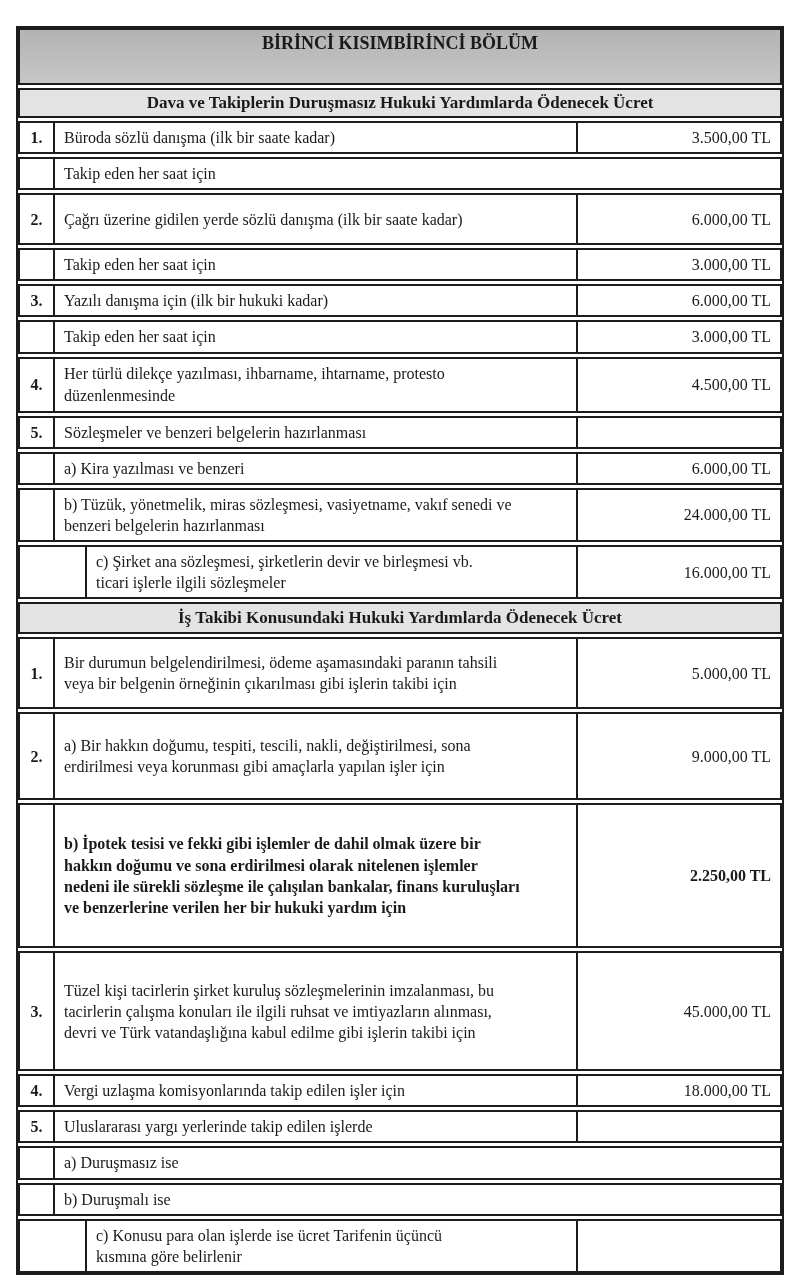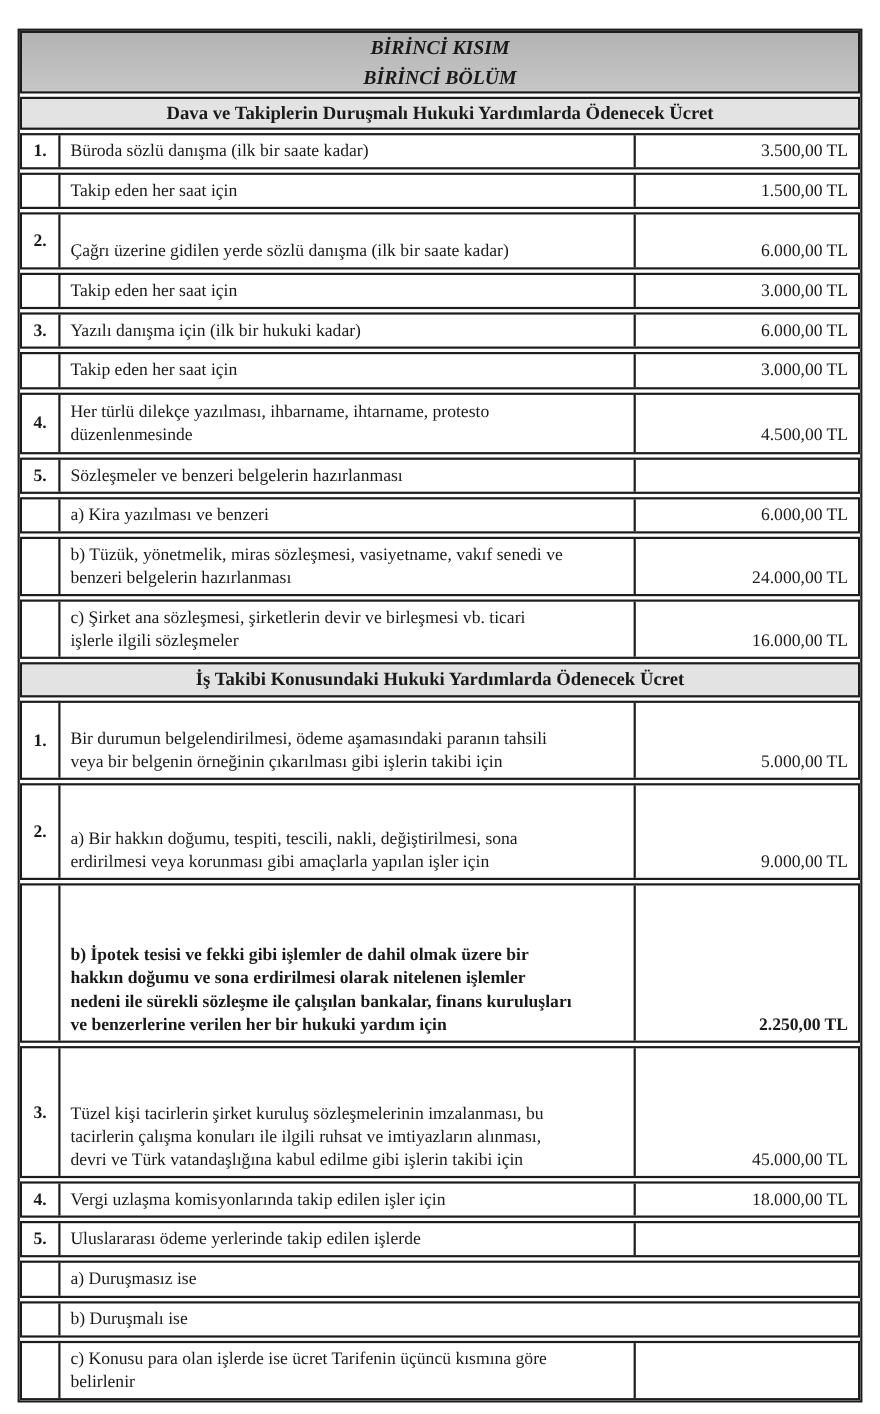--- a/index.html
+++ b/index.html
@@ -22,89 +22,87 @@
   .trow{
     display:flex;
     border:2px solid var(--border);
     margin-top:3px;
     background:#fff;
     align-items:stretch;
   }
   .trow:first-child{margin-top:0;}
   .hdr{
     background:linear-gradient(180deg,#b3b3b3 0%,#c6c6c6 100%);
-    flex-direction:column;
+    flex-direction:row;
     justify-content:center;
     text-align:center;
     font-weight:bold;
     font-size:18px;
     line-height:1.45;
-    font-style:italic;
   }
   .sub{
     background:var(--sub);
     justify-content:center;
     align-items:center;
     text-align:center;
     font-weight:bold;
     font-size:17px;
   }
   .cell{display:flex;align-items:center;font-size:16px;line-height:1.32;}
-  .cell + .cell{border-left:2px solid var(--border);align-items:flex-end;}
+  .cell + .cell{border-left:2px solid var(--border);}
   .num{
     width:33px;
     flex:0 0 33px;
     justify-content:center;
     font-weight:bold;
   }
   .desc{
     flex:1 1 auto;
     padding:4px 12px 4px 9px;
   }
   .price{
     width:204px;
     flex:0 0 204px;
     justify-content:flex-end;
     padding:4px 9px 4px 4px;
     white-space:nowrap;
     margin-left:44px;
   }
   
   .h27{min-height:27px;} .h28{min-height:28px;} .h30{min-height:30px;}
-  .h32{min-height:32px;} .h52{min-height:52px;} .h54{min-height:54px;}
+  .h32{min-height:32px;} .h52{min-height:52px;} .h54{min-height:54px;gap:32px;}
   .h56{min-height:56px;} .h57{min-height:57px;} .h72{min-height:72px;}
   .h88{min-height:88px;} .h120{min-height:120px;} .h145{min-height:145px;font-weight:bold;}
 </style>
 </head>
 <body>
 
 <div class="sheet">
   <div class="tableWrap">
 
     <div class="trow hdr h57">
       <div>BİRİNCİ KISIM</div>
       <div>BİRİNCİ BÖLÜM</div>
     </div>
     <div class="trow sub h30">
-      <span>Dava ve Takiplerin Duruşmalı Hukuki Yardımlarda Ödenecek Ücret</span>
+      <span>Dava ve Takiplerin Duruşmasız Hukuki Yardımlarda Ödenecek Ücret</span>
     </div>
 
     <div class="trow h32">
       <div class="cell num">1.</div>
       <div class="cell desc">
           <span>Büroda sözlü danışma (ilk bir saate kadar)</span>
         </div>
       <div class="cell price">3.500,00 TL</div>
     </div>
     <div class="trow h27">
       <div class="cell num"></div>
       <div class="cell desc">
           <span>Takip eden her saat için</span>
         </div>
-      <div class="cell price">1.500,00 TL</div>
     </div>
     <div class="trow h52">
       <div class="cell num">2.</div>
       <div class="cell desc">
           <span>Çağrı üzerine gidilen yerde sözlü danışma (ilk bir saate kadar)</span>
         </div>
       <div class="cell price">6.000,00 TL</div>
     </div>
     <div class="trow h28">
       <div class="cell num"></div>
@@ -198,21 +196,21 @@
     <div class="trow h28">
       <div class="cell num">4.</div>
       <div class="cell desc">
           <span>Vergi uzlaşma komisyonlarında takip edilen işler için</span>
         </div>
       <div class="cell price">18.000,00 TL</div>
     </div>
     <div class="trow h28">
       <div class="cell num">5.</div>
       <div class="cell desc">
-          <span>Uluslararası ödeme yerlerinde takip edilen işlerde</span>
+          <span>Uluslararası yargı yerlerinde takip edilen işlerde</span>
         </div>
       <div class="cell price"></div>
     </div>
     <div class="trow h27">
       <div class="cell num"></div>
       <div class="cell desc">
           <span>a) Duruşmasız ise</span>
         </div>
     </div>
     <div class="trow h27">

